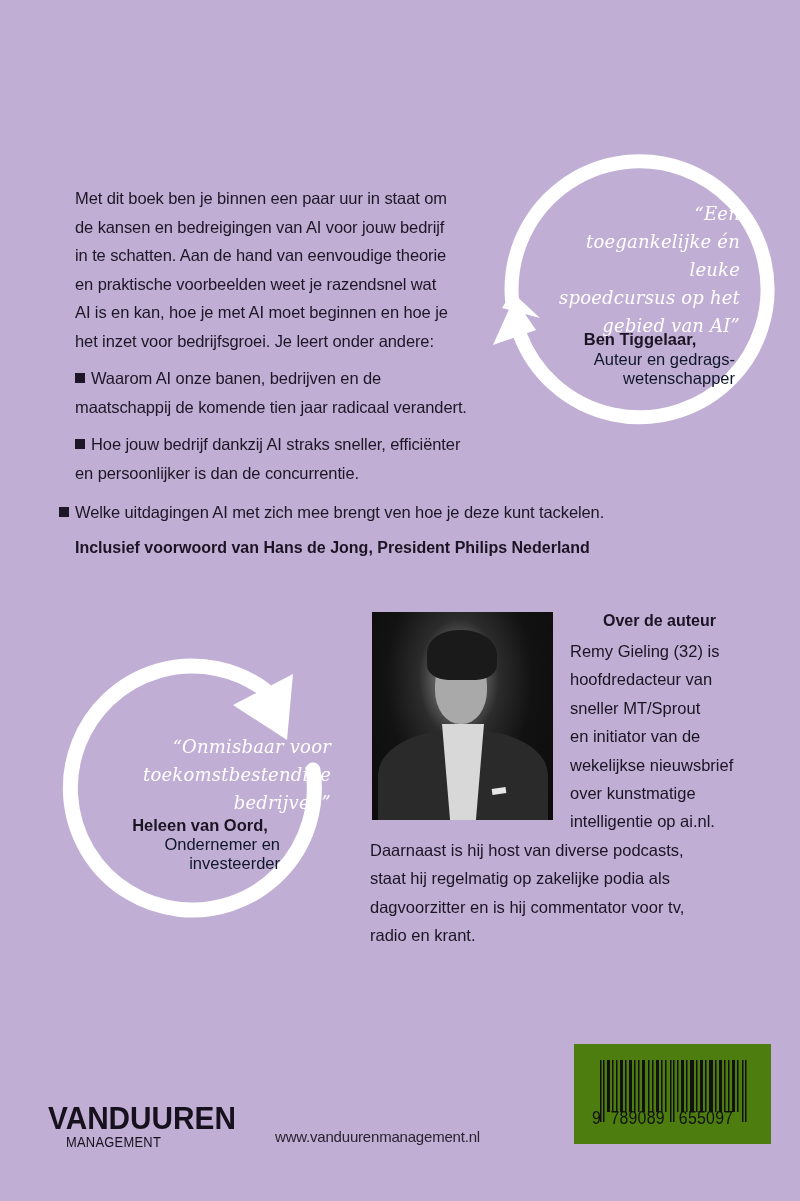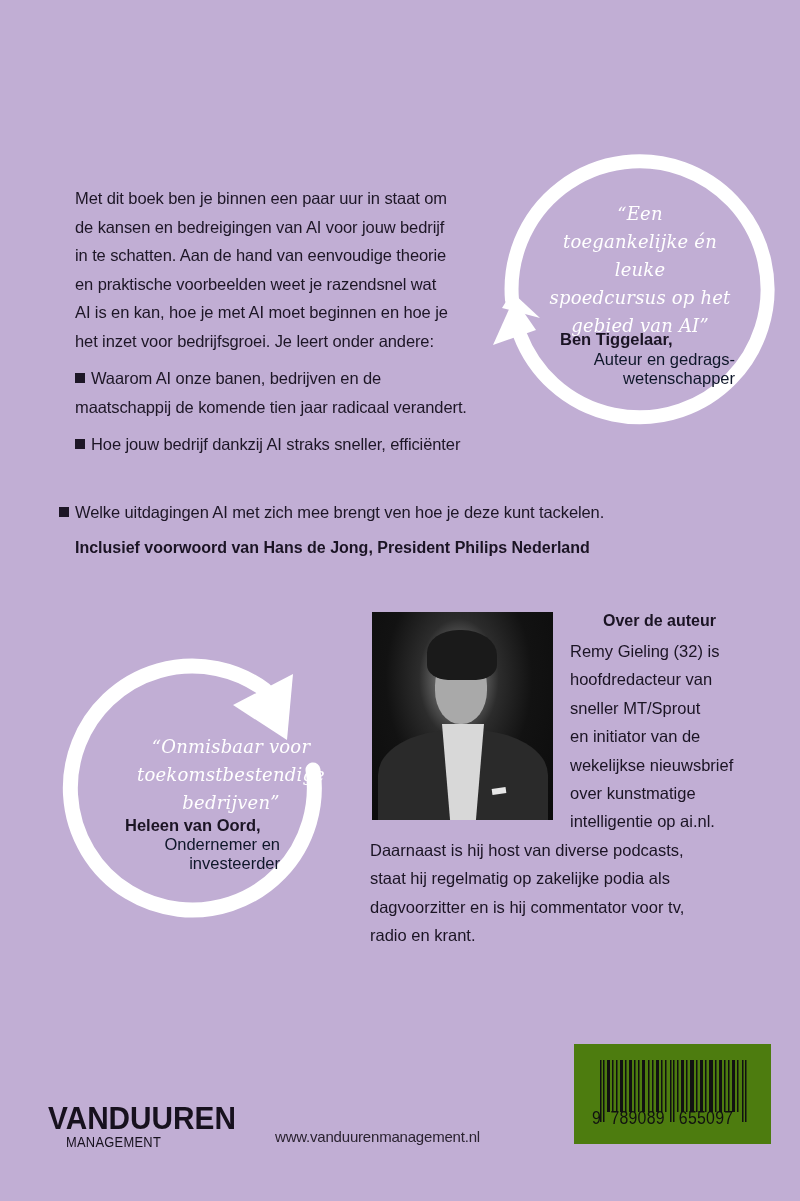--- a/index.html
+++ b/index.html
@@ -20,25 +20,25 @@
     display: inline-block; width: 10px; height: 10px; background: #1d1626;
     margin-right: 6px; vertical-align: 1px;
   }
   #b1 { left: 75px; top: 364px; width: 470px; }
   #b2 { left: 75px; top: 430px; width: 470px; }
   #b3 { left: 59px; top: 498px; width: 620px; }
   #foreword { left: 75px; top: 539px; font-weight: bold; font-size: 16px; white-space: nowrap; }
 
   .ring-svg { position: absolute; overflow: visible; }
   .quote {
-    position: absolute; text-align: center; color: #ffffff;
+    position: absolute; text-align: right; color: #ffffff;
     font-family: "DejaVu Serif", serif; font-style: italic;
     font-size: 18px; line-height: 28px; letter-spacing: 0.2px;
   }
-  .q-name { position: absolute; text-align: left; font-weight: bold; font-size: 16.5px; color: #1b1424; }
+  .q-name { position: absolute; text-align: center; font-weight: bold; font-size: 16.5px; color: #1b1424; }
   .q-role { position: absolute; text-align: right; font-size: 16.5px; line-height: 19px; color: #0f172a; }
 
   #photo {
     left: 372px; top: 612px; width: 181px; height: 208px;
     background: radial-gradient(ellipse at 48% 32%, #9b9b9b 0%, #6e6e6e 14%, #2c2c2c 30%, #121212 55%, #0b0b0b 100%);
     overflow: hidden;
   }
   #photo .hair {
     position: absolute; left: 55px; top: 18px; width: 70px; height: 50px;
     background: #1a1a1a; border-radius: 45% 50% 30% 30%;
@@ -94,20 +94,21 @@
   <div>AI is en kan, hoe je met AI moet beginnen en hoe je</div>
   <div>het inzet voor bedrijfsgroei. Je leert onder andere:</div>
 </div>
 
 <div id="b1" class="abs body-text">
   <div><span class="bullet-mark"></span><span>Waarom AI onze banen, bedrijven en de</span></div>
   <div>maatschappij de komende tien jaar radicaal verandert.</div>
 </div>
 <div id="b2" class="abs body-text">
   <div><span class="bullet-mark"></span><span>Hoe jouw bedrijf dankzij AI straks sneller, efficiënter</span></div>
+  <div>en persoonlijker is dan de concurrentie.</div>
 </div>
 <div id="b3" class="abs body-text">
   <div><span class="bullet-mark"></span><span>Welke uitdagingen AI met zich mee brengt ven hoe je deze kunt tackelen.</span></div>
 </div>
 
 <div id="foreword" class="abs">Inclusief voorwoord van Hans de Jong, President Philips Nederland</div>
 
 <svg class="ring-svg" style="left:490px; top:140px;" width="300" height="300" viewBox="0 0 300 300">
 
   <path d="M 22 160 A 128 128 0 1 1 30 195" fill="none" stroke="#ffffff" stroke-width="14" stroke-linecap="round" transform="rotate(0)"></path>

